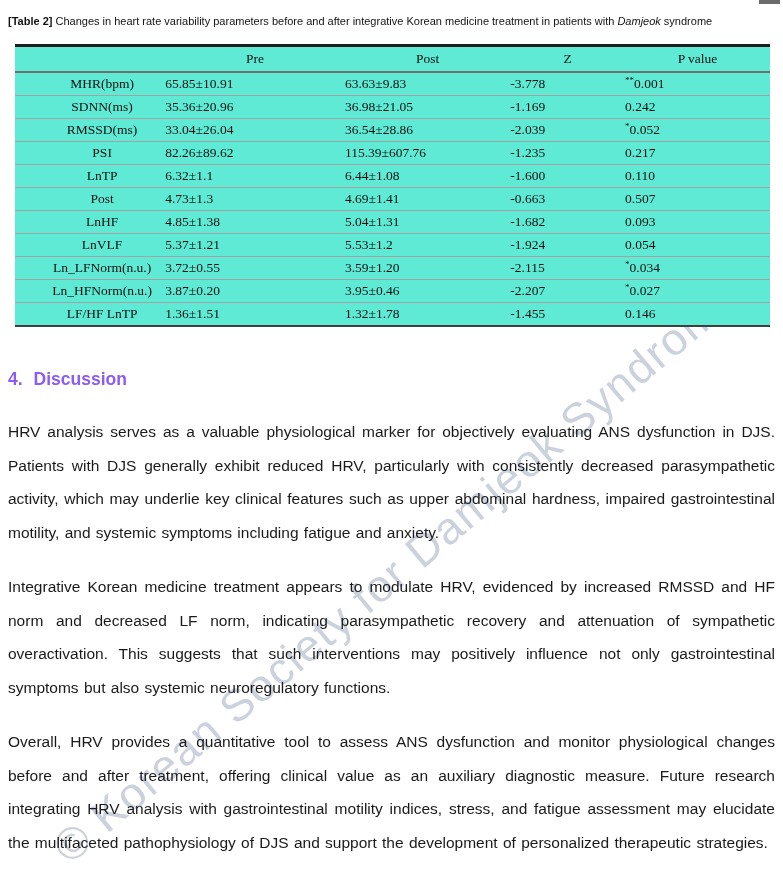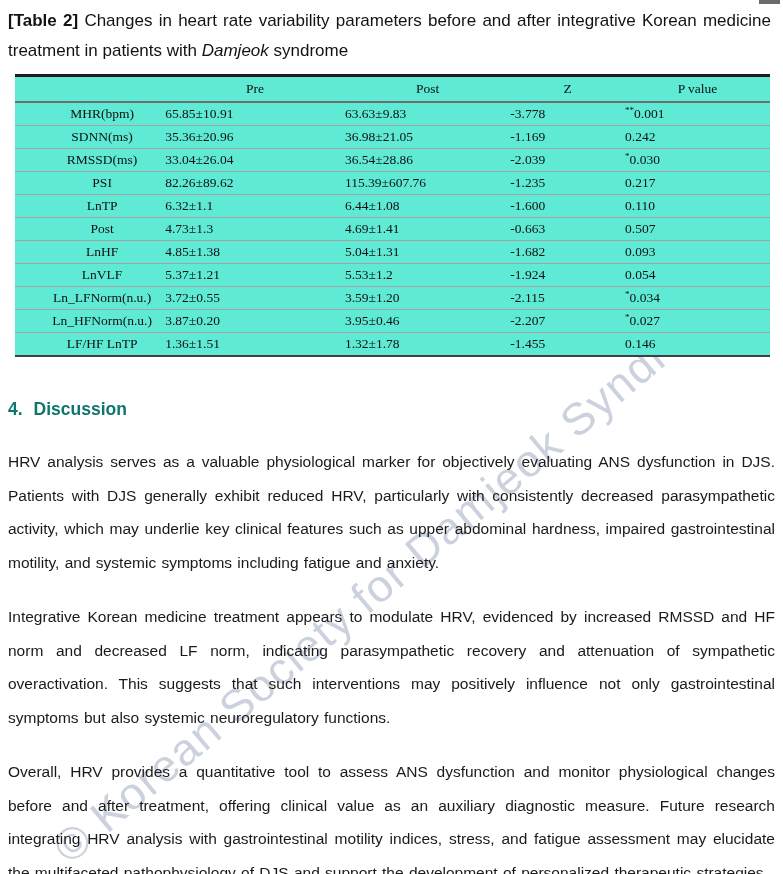--- a/index.html
+++ b/index.html
@@ -32,21 +32,21 @@
     left: 759px; top: 0;
     width: 21px; height: 4px;
     background: #6b6b6b;
     z-index: 3;
   }
   .content { position: relative; z-index: 1; }
 
   
   .caption {
     margin: 6px 12px 0 8px;
-    font-size: 17px;
+    font-size: 11px;
     line-height: 30px;
     text-align: justify;
     color: #131313;
   }
   .caption .cap-label { font-weight: bold; }
   .caption .cap-italic { font-style: italic; }
 
   
   .table-wrap {
     margin: 8px 13px 0 15px;
@@ -75,21 +75,21 @@
   }
   table.hrv tbody tr + tr td { border-top: 1px solid #a3a3a3; }
   table.hrv td.param, table.hrv th.param { text-align: center; padding-left: 24px; }
   table.hrv sup { font-size: 9px; line-height: 0; vertical-align: super; }
 
   
   .heading {
     margin: 42px 8px 0 8px;
     font-size: 17.5px;
     font-weight: bold;
-    color: #0f766e;
+    color: #8b5cf6;
   }
   .heading .h-num { margin-right: 11px; }
   p.body-para {
     margin: 21px 8px 0 8px;
     font-size: 15.5px;
     line-height: 33.5px;
     text-align: justify;
     color: #1a1a1a;
     word-spacing: 1px;
   }
@@ -138,21 +138,21 @@
       <td class="cell-post">36.98±21.05</td>
       <td class="cell-z">-1.169</td>
       <td class="cell-p"><sup class="p-sup"></sup><span class="p-num">0.242</span></td>
     </tr>
 
     <tr>
       <td class="param cell-param">RMSSD(ms)</td>
       <td class="cell-pre">33.04±26.04</td>
       <td class="cell-post">36.54±28.86</td>
       <td class="cell-z">-2.039</td>
-      <td class="cell-p"><sup class="p-sup">*</sup><span class="p-num">0.030</span></td>
+      <td class="cell-p"><sup class="p-sup">*</sup><span class="p-num">0.052</span></td>
     </tr>
 
     <tr>
       <td class="param cell-param">PSI</td>
       <td class="cell-pre">82.26±89.62</td>
       <td class="cell-post">115.39±607.76</td>
       <td class="cell-z">-1.235</td>
       <td class="cell-p"><sup class="p-sup"></sup><span class="p-num">0.217</span></td>
     </tr>
 

